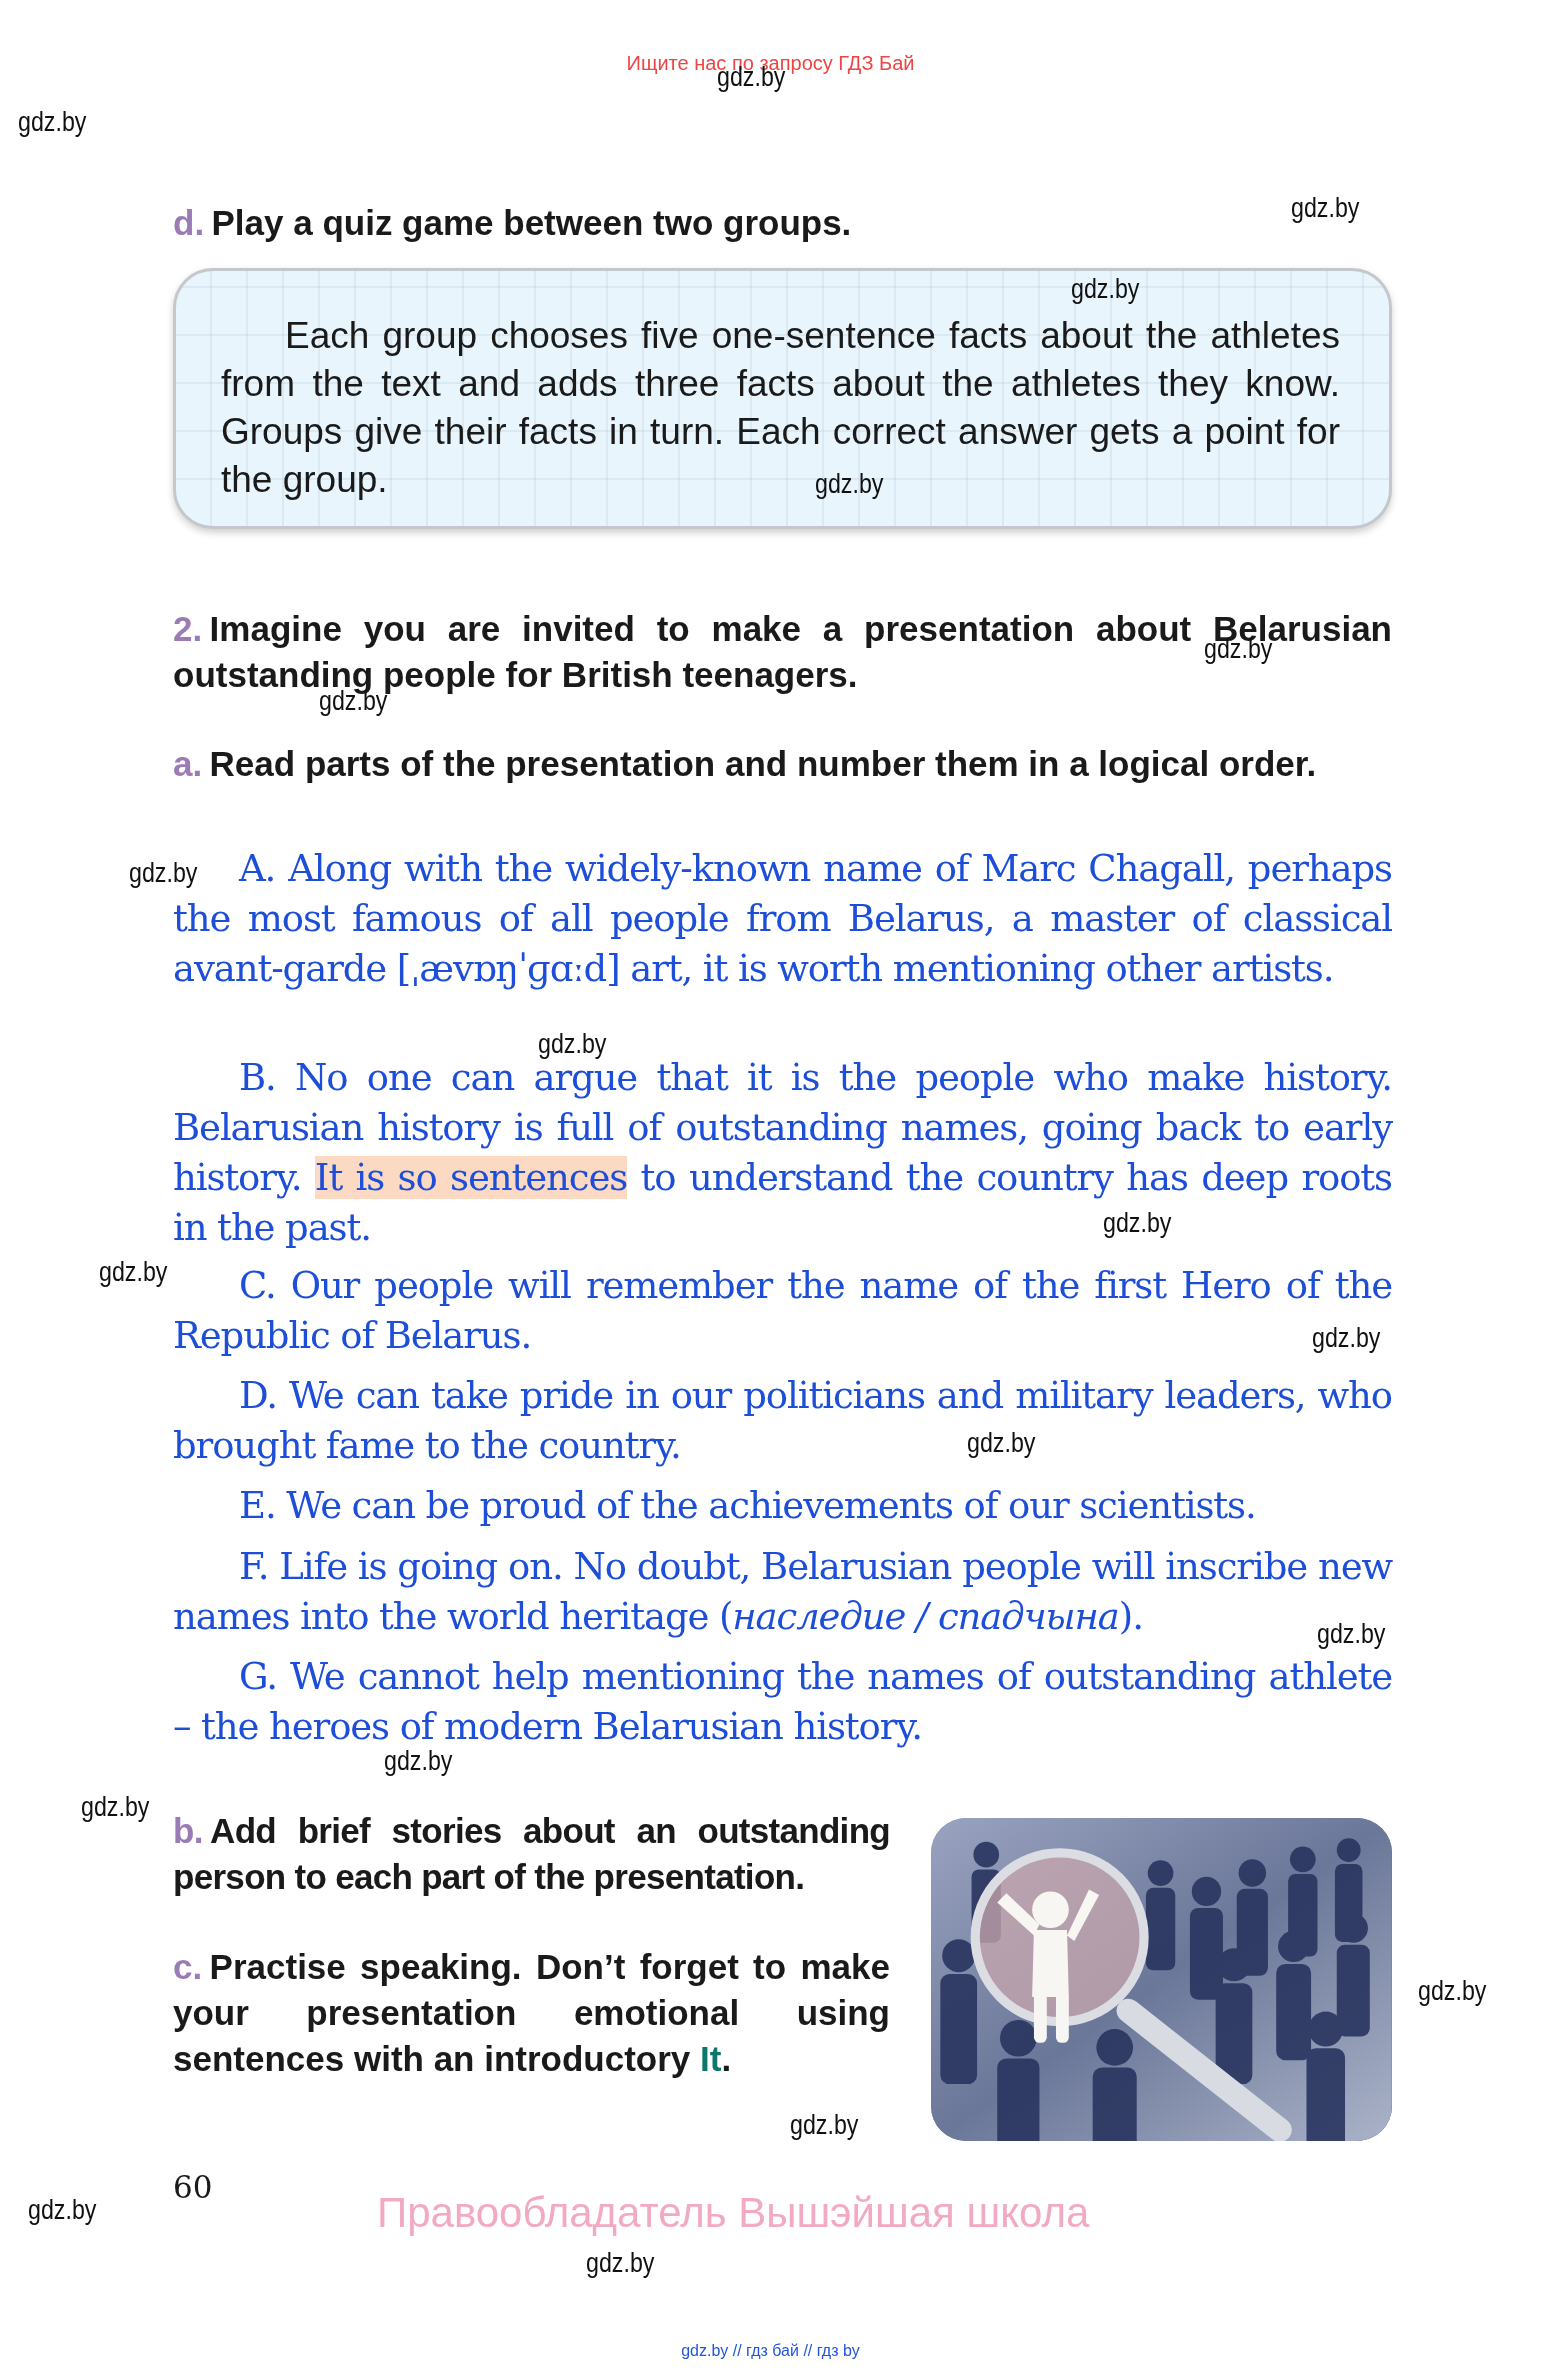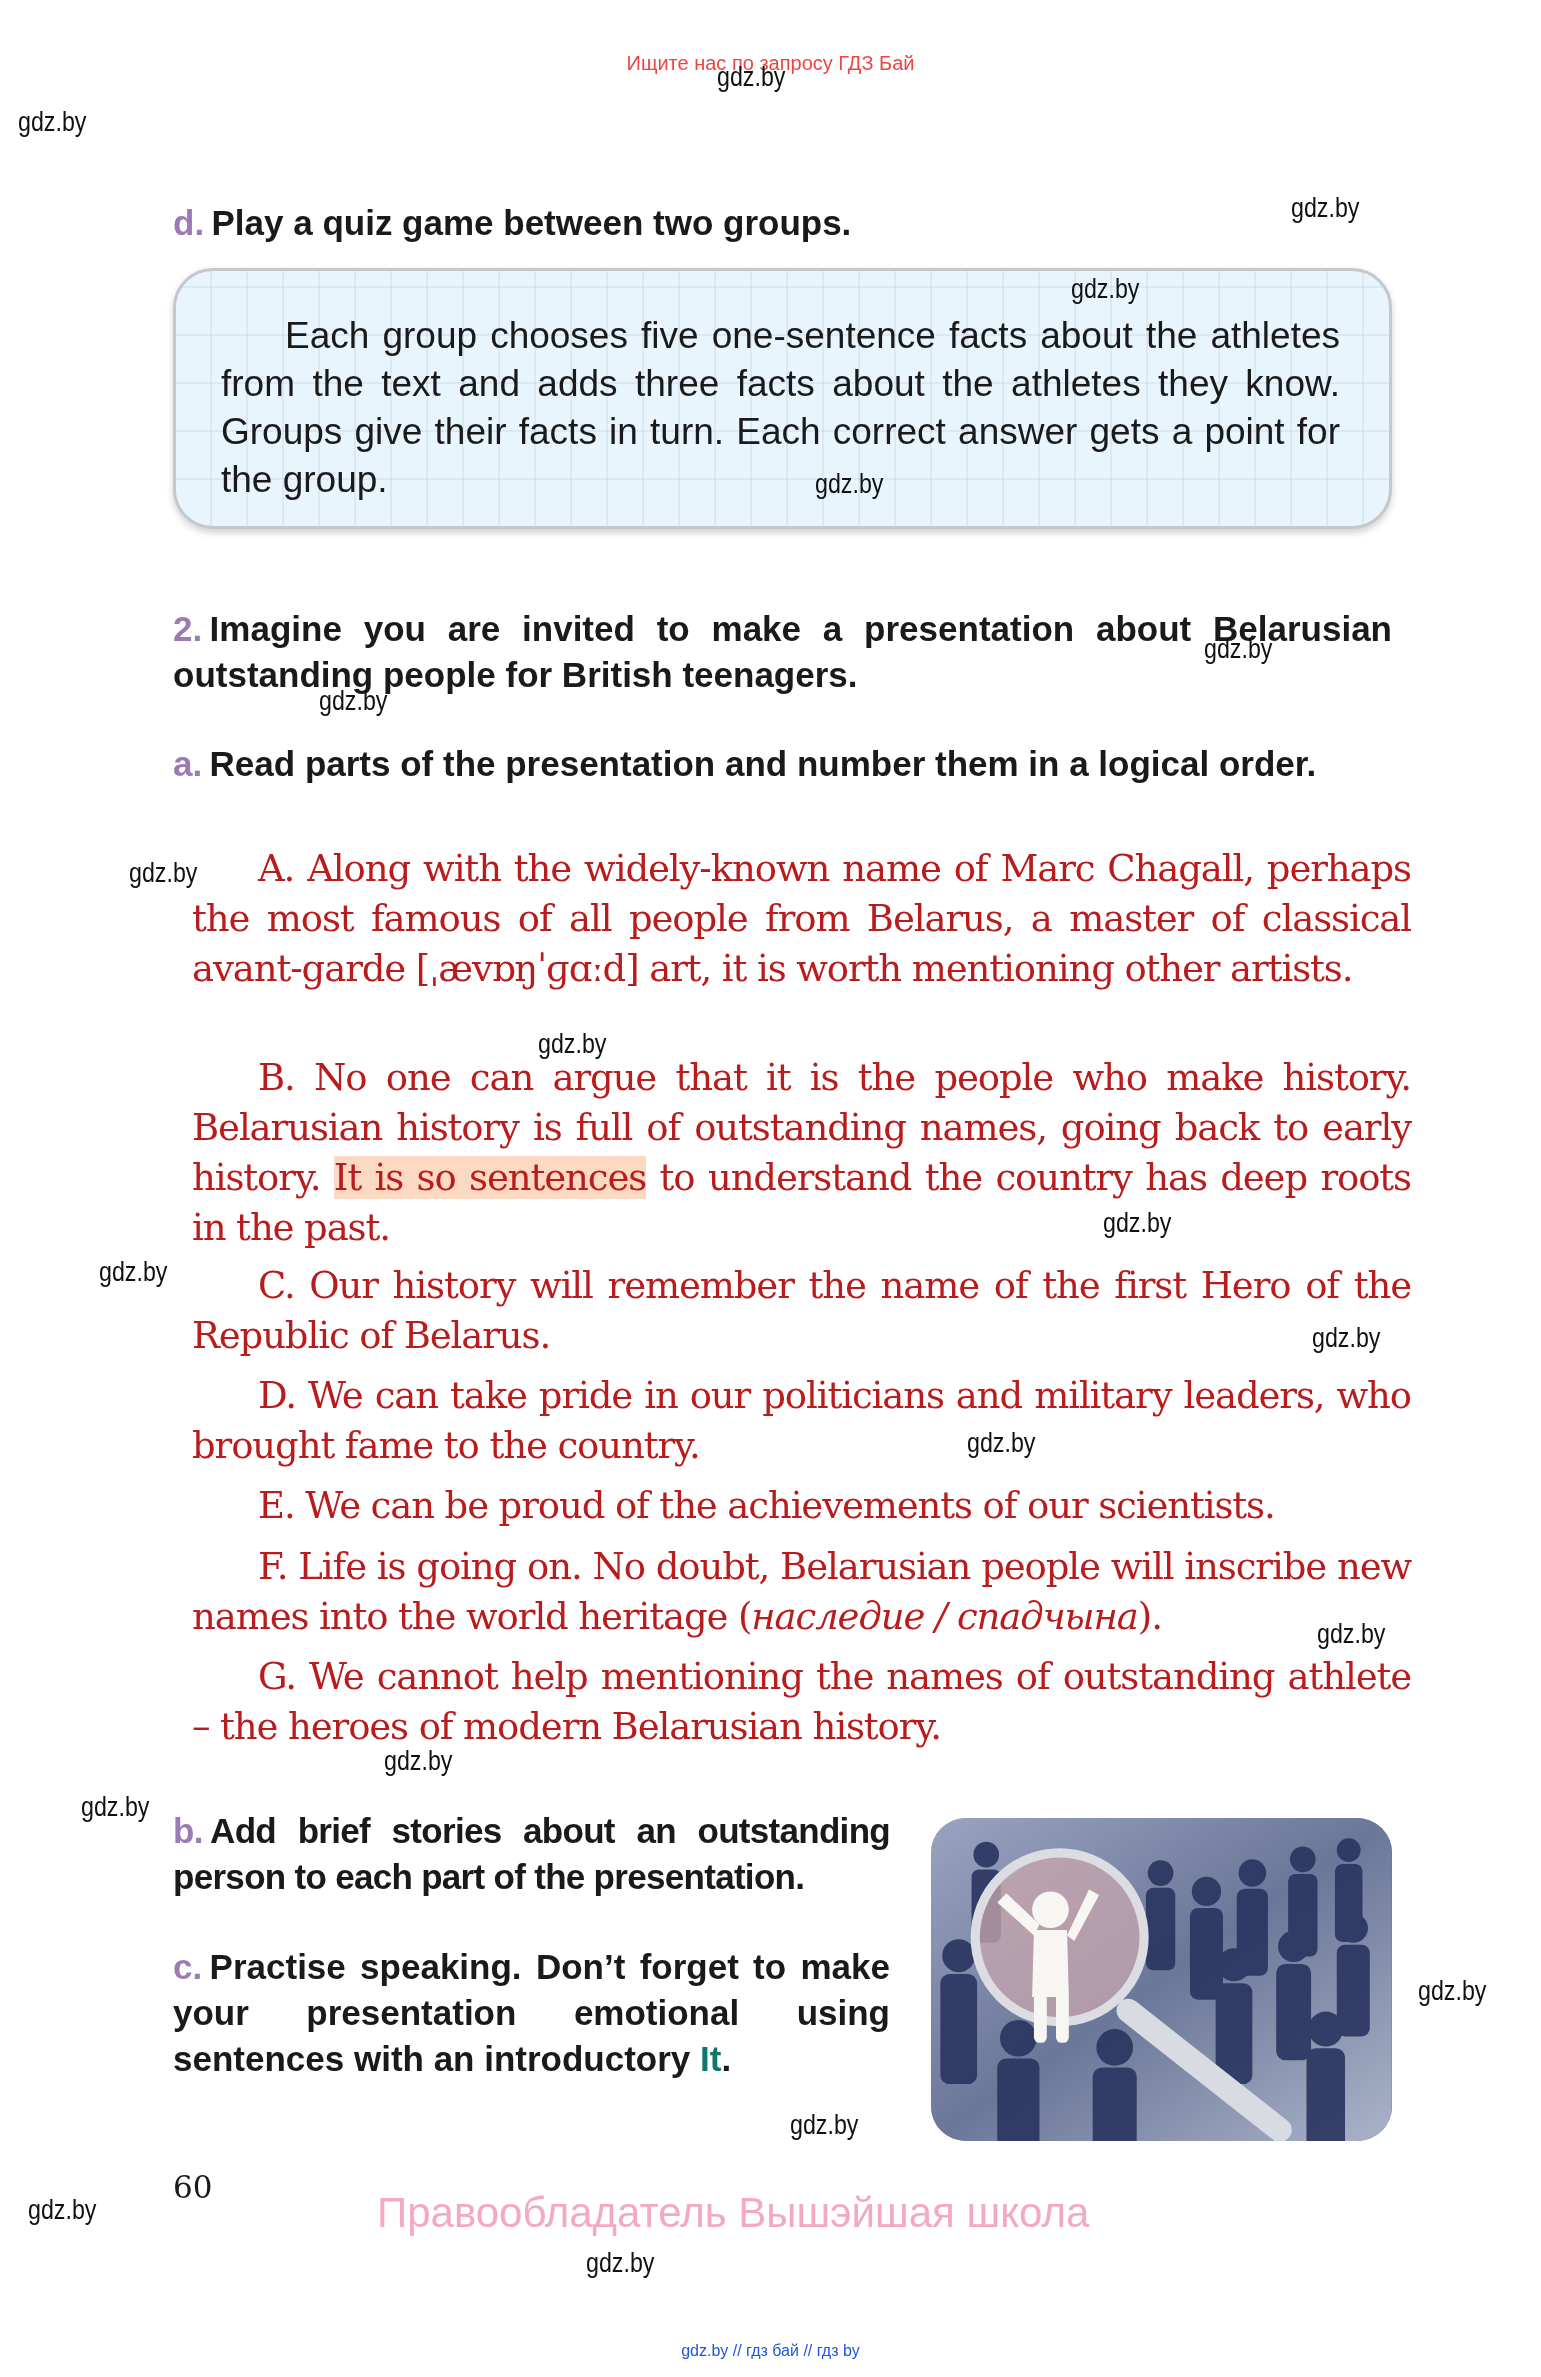--- a/index.html
+++ b/index.html
@@ -7,21 +7,21 @@
   .wm { position: absolute; font-family: "Liberation Sans", sans-serif; font-size: 27px; color: #111; letter-spacing: 0px; transform: scaleX(0.86); transform-origin: left top; }
   .top-banner { position: absolute; top: 4px; left: 0; width: 1541px; text-align: center; color: #ef4444; font-size: 20px; font-family: "Liberation Sans", sans-serif; margin-top: 48px; }
   .bottom-banner { position: absolute; top: 2342px; left: 0; width: 1541px; text-align: center; color: #2255dd; font-size: 16px; font-family: "Liberation Sans", sans-serif; }
   .task { position: absolute; font-family: "Liberation Sans", sans-serif; font-weight: bold; font-size: 35px; color: #1a1a1a; line-height: 46px; text-align: justify; margin-top: 20px; }
   .task .lbl { color: #9b7bb5; margin-right: 7.4px; }
   .rule-box { position: absolute; left: 173px; top: 268px; width: 1219px; height: 261px; border-radius: 40px; background-color: #e9f5fc;
      background-image: repeating-linear-gradient(0deg, rgba(180,200,215,0.0) 0px, rgba(180,200,215,0.0) 46px, rgba(170,190,205,0.45) 47px, rgba(180,200,215,0.0) 48px),
                        repeating-linear-gradient(90deg, rgba(180,200,215,0.0) 0px, rgba(180,200,215,0.0) 34px, rgba(170,190,205,0.45) 35px, rgba(180,200,215,0.0) 36px);
      border: 3.7px solid #c4c8cc; box-shadow: 0 3.7px 7.4px rgba(0,0,0,0.18); box-sizing: border-box; }
   .rule-text { position: absolute; left: 221px; top: 312px; width: 1119px; font-size: 37px; line-height: 48px; color: #1a1a1a; text-align: justify; font-family: "Liberation Sans", sans-serif; }
-  .serif { position: absolute; font-family: "DejaVu Serif", serif; font-size: 37px; line-height: 50px; color: #b91c1c; text-align: justify; letter-spacing: -1.1px; margin-left: 19px; }
+  .serif { position: absolute; font-family: "DejaVu Serif", serif; font-size: 37px; line-height: 50px; color: #1d4ed8; text-align: justify; letter-spacing: -1.1px; }
   .serif .indent { display: inline-block; width: 66px; }
   .hl { background: #fbd9c2; }
   .it-red { color: #0f766e; }
   .photo { position: absolute; left: 931px; top: 1818px; width: 461px; height: 323px; border-radius: 35px; overflow: hidden; background: linear-gradient(135deg, #8e97b5 0%, #5f6d92 45%, #3e4a72 100%); }
   .pagenum { position: absolute; left: 173px; top: 2169px; font-family: "DejaVu Serif", serif; font-size: 31px; color: #1a1a1a; }
   .copyright { position: absolute; left: 377px; top: 2189px; font-size: 42px; color: #f2aac4; font-family: "Liberation Sans", sans-serif; }
 </style>
 </head>
 <body>
 
@@ -58,21 +58,21 @@
 </div>
 <div class="wm" style="left:538px;top:1029px;">gdz.by</div>
 
 <div class="serif" style="left:173px;top:1053px;width:1219px;">
   <span class="indent"></span><span>B. No one can argue that it is the people who make history. Belarusian history is full of outstanding names, going back to early history. </span><span class="hl">It is so sentences</span><span> to understand the country has deep roots in the past.</span>
 </div>
 <div class="wm" style="left:1103px;top:1208px;">gdz.by</div>
 <div class="wm" style="left:99px;top:1257px;">gdz.by</div>
 
 <div class="serif" style="left:173px;top:1261px;width:1219px;">
-  <span class="indent"></span><span>C. Our history will remember the name of the first Hero of the Republic of Belarus.</span>
+  <span class="indent"></span><span>C. Our people will remember the name of the first Hero of the Republic of Belarus.</span>
 </div>
 <div class="wm" style="left:1312px;top:1323px;">gdz.by</div>
 
 <div class="serif" style="left:173px;top:1371px;width:1219px;">
   <span class="indent"></span><span>D. We can take pride in our politicians and military leaders, who brought fame to the country.</span>
 </div>
 <div class="wm" style="left:967px;top:1428px;">gdz.by</div>
 
 <div class="serif" style="left:173px;top:1481px;width:1219px;text-align:left;">
   <span class="indent"></span><span>E. We can be proud of the achievements of our scientists.</span>

